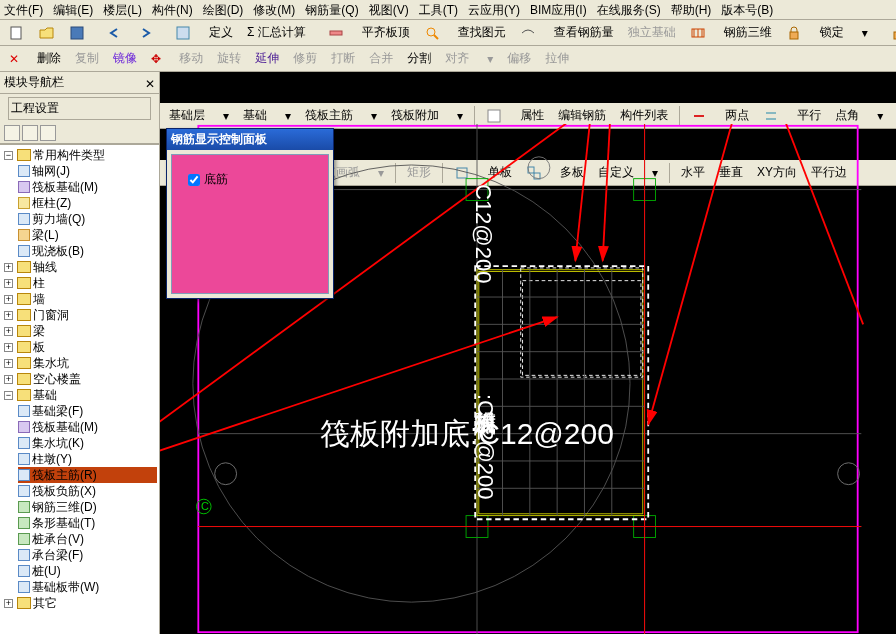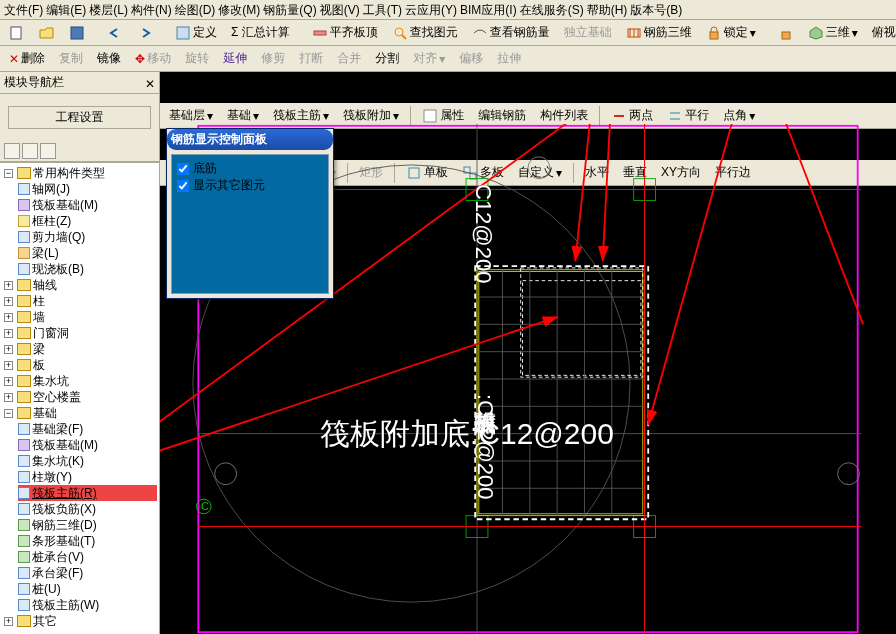--- a/index.html
+++ b/index.html
@@ -1,50 +1,50 @@
 <!DOCTYPE html>
 <html><head>
 <meta charset="utf-8">
 <style>
 * { margin: 0; padding: 0; box-sizing: border-box; font-family: "Microsoft YaHei", SimSun, sans-serif; font-size: 12px; }
 body { width: 896px; height: 634px; background: #ece9d8; overflow: hidden; position: relative; }
 
-.menubar { display: flex; height: 20px; background: #ece9d8; border-bottom: 1px solid #aca899; padding: 2px 4px; gap: 3px; }
+.menubar { display: flex; height: 20px; background: #ece9d8; border-bottom: 1px solid #aca899; padding: 2px 4px; gap: 10px; }
 .menubar span { cursor: pointer; white-space: nowrap; }
 
 .toolbar { display: flex; align-items: center; height: 26px; background: #ece9d8; border-bottom: 1px solid #aca899; padding: 0 4px; gap: 4px; overflow: hidden; white-space: nowrap; }
-.tb-btn { display: inline-flex; align-items: center; gap: 2px; padding: 1px 4px; cursor: pointer; border: 1px solid transparent; white-space: nowrap; }
+.tb-btn { display: inline-flex; align-items: center; gap: 18px; padding: 1px 4px; cursor: pointer; border: 1px solid transparent; white-space: nowrap; }
 .tb-sep { width: 1px; height: 20px; background: #aca899; margin: 0 2px; }
 .tb-icon { width: 16px; height: 16px; display: inline-block; }
 
 .main { display: flex; height: calc(100% - 72px); }
 .sidebar { width: 160px; background: #ece9d8; border-right: 1px solid #aca899; display: flex; flex-direction: column; }
 .sb-title { background: #ece9d8; padding: 2px 4px; border-bottom: 1px solid #aca899; display:flex; justify-content:space-between; align-items:flex-end; }
-.sb-btn { text-align: center; border: 1px solid #aca899; margin: 12px 8px; padding: 2px; background: #ece9d8; cursor: pointer; }
+.sb-btn { border: 1px solid #aca899; margin: 3px 8px; padding: 2px; background: #ece9d8; cursor: pointer; }
 .sb-tb { display:flex; gap:2px; padding:2px 4px; border-bottom:1px solid #aca899; }
 .sb-tb .ic { width:16px; height:16px; background:#f5f3e5; border:1px solid #999; cursor:pointer; }
 
 .tree { flex: 1; overflow: auto; background: #fff; border-top: 1px solid #aca899; padding: 2px; }
 .tree ul { list-style: none; padding-left: 14px; }
 .tree > ul { padding-left: 2px; }
 .tree li { white-space: nowrap; line-height: 16px; display: flex; align-items: center; gap: 2px; }
 .tree li.node > .exp { width: 9px; height: 9px; border: 1px solid #888; display: inline-flex; align-items: center; justify-content: center; font-size: 9px; line-height: 7px; cursor: pointer; background: #fff; margin-right: 2px; }
 .tree .folder { width: 14px; height: 12px; background: #f7e07a; border: 1px solid #b8860b; display: inline-block; }
 .tree .leaf-ic { width: 12px; height: 12px; display: inline-block; border: 1px solid #5a8ac6; background: #dbe9f7; }
-.tree .sel { background: #ef4444; text-decoration: underline; }
+.tree .sel { background: #c2410c; }
 
 .canvas-wrap { flex: 1; position: relative; background: #000; overflow: hidden; }
 .canvas-tb { background: #ece9d8; border-bottom: 1px solid #aca899; margin-top: 31px; }
 
 .drawing { position: absolute; left: 0; top: 52px; right: 0; bottom: 0; }
 .drawing svg { width: 100%; height: 100%; }
 
 .float-panel { position: absolute; left: 6px; top: 56px; width: 168px; background: #ece9d8; border: 1px solid #0a246a; box-shadow: 2px 2px 4px rgba(0,0,0,.4); }
-.float-title { background: linear-gradient(#2a6bd8,#1a4ba8); color: #fff; padding: 2px 4px; font-weight: bold; border-radius: 9px; }
-.float-body { background: #0369a1; margin: 4px; border: 1px solid #7f9db9; height: 140px; padding: 5px; }
+.float-title { background: linear-gradient(#2a6bd8,#1a4ba8); color: #fff; padding: 2px 4px; font-weight: bold; }
+.float-body { background: #ec4899; margin: 4px; border: 1px solid #7f9db9; height: 140px; padding: 16px; }
 .chk { display: flex; align-items: center; gap: 4px; }
 .chk input { width: 12px; height: 12px; }
 
 .big-label { position: absolute; color: #fff; font-size: 30px; font-weight: normal; white-space: nowrap; text-shadow: 0 0 2px #000; }
 .v-label { position: absolute; color: #fff; font-size: 22px; writing-mode: vertical-rl; text-orientation: mixed; white-space: nowrap; }
 </style>
 </head>
 <body>
 
 <div class="menubar">
@@ -152,21 +152,21 @@
 </div>
 
 <div class="toolbar">
   <span class="tb-btn">
       <span style="color:#d00">✕</span>
       <span>删除</span>
     </span>
   <span class="tb-btn" style="color:#999">
       <span>复制</span>
     </span>
-  <span class="tb-btn" style="color:#000000">
+  <span class="tb-btn" style="color:#6d28d9">
       <span>镜像</span>
     </span>
   <span class="tb-btn" style="color:#999">
       <span style="color:#c00">✥</span>
       <span>移动</span>
     </span>
   <span class="tb-btn" style="color:#999">
       <span>旋转</span>
     </span>
   <span class="tb-btn" style="color:#4c1d95">
@@ -324,21 +324,21 @@
           <li>
               <span class="leaf-ic"></span>
               <span>承台梁(F)</span>
             </li>
           <li>
               <span class="leaf-ic"></span>
               <span>桩(U)</span>
             </li>
           <li>
               <span class="leaf-ic"></span>
-              <span>筏板主筋(W)</span>
+              <span>基础板带(W)</span>
             </li>
         </ul>
         <li class="node">
             <span class="exp">+</span>
             <span class="folder"></span>
             <span>其它</span>
           </li>
 
       </ul>
     </div>
@@ -490,20 +490,16 @@
       <div class="v-label" style="left:310px; top:60px;">C12@200</div>
     </div>
 
     <div class="float-panel">
       <div class="float-title">钢筋显示控制面板</div>
       <div class="float-body">
         <label class="chk">
             <input type="checkbox" checked="" style="">
             <span>底筋</span>
           </label>
-        <label class="chk">
-            <input type="checkbox" checked="" style="">
-            <span>显示其它图元</span>
-          </label>
       </div>
     </div>
   </div>
 </div>
 
 </body></html>

